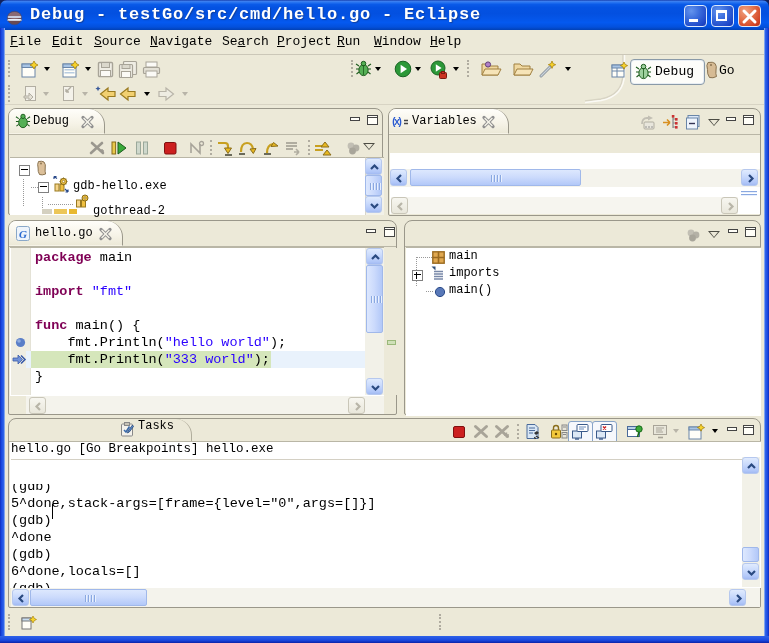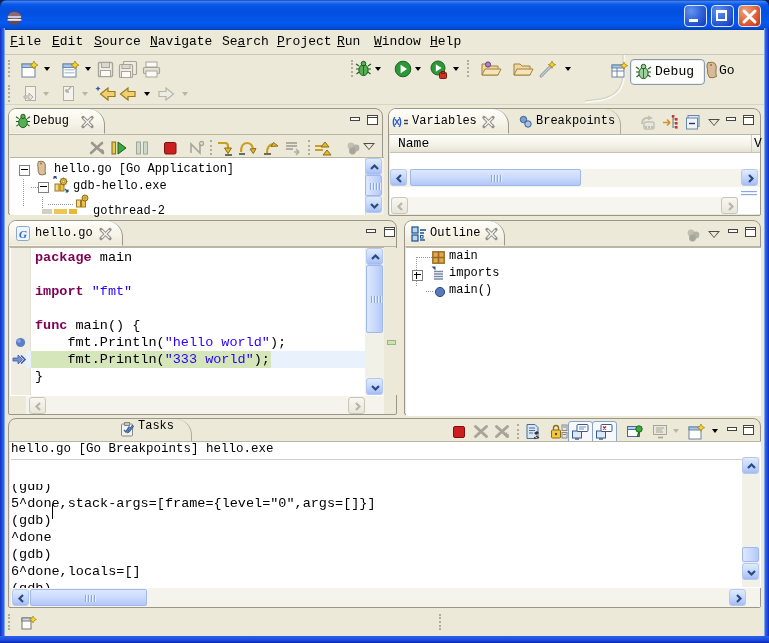--- a/index.html
+++ b/index.html
@@ -75,20 +75,21 @@
  <div class="abs" id="borderL"></div>
  <div class="abs" id="borderR"></div>
  <div class="abs" id="borderB"></div>
  <svg id="eclipselogo" style="left:7px;top:11px" width="15" height="14" viewBox="0 0 15 14">
    <ellipse cx="7.5" cy="7" rx="7.2" ry="6.8" fill="#6a4a52"></ellipse>
    <ellipse cx="7.5" cy="4.5" rx="6.5" ry="3.6" fill="#8a6a74"></ellipse>
    <rect x="0.5" y="5.2" width="14" height="1.6" fill="#d8e4f8"></rect>
    <rect x="0" y="8" width="15" height="1.8" fill="#e8f0fc"></rect>
    <ellipse cx="7.5" cy="7" rx="7.2" ry="6.8" fill="none" stroke="#3a4a88" stroke-width="0.8"></ellipse>
  </svg>
+ <div class="abs" id="titletext">Debug - testGo/src/cmd/hello.go - Eclipse</div>
  <div class="abs tbtn" id="btnmin"></div>
  <div class="abs tbtn" id="btnmax"></div>
  <div class="abs tbtn" id="btncls"></div>
  <svg style="left:742px;top:9px" width="15" height="15" viewBox="0 0 15 15">
   <path d="M2 2 L13 13 M13 2 L2 13" stroke="#fff" stroke-width="3" stroke-linecap="round"></path>
  </svg>
  <div class="abs" id="menubar">
   <span class="mi" style="left:5px"><u>F</u>ile</span>
   <span class="mi" style="left:47px"><u>E</u>dit</span>
   <span class="mi" style="left:89px"><u>S</u>ource</span>
@@ -290,21 +291,20 @@
   <div class="white" style="left:1px;top:48px;width:373px;height:57px;border-top:1px solid #b9b6a6;"></div>
   <div class="dotv" style="left:14px;top:70px;height:28px"></div>
   <div class="doth" style="left:22px;top:78px;width:8px"></div>
   <div class="dotv" style="left:33px;top:88px;height:14px"></div>
   <div class="doth" style="left:39px;top:95px;width:26px"></div>
   <div class="pmbox" style="left:10px;top:56px"></div>
   <svg style="left:26px;top:51px" width="13" height="16" viewBox="0 0 13 16">
    <path d="M3.5 1.5 Q7 0.8 9 2 Q11 4.5 10.2 8 Q9.8 11.5 10.6 14 Q7 15.5 4.5 14.5 Q2.7 11.5 3.1 8 Q2 4 3.5 1.5 z" fill="#dcc09a" stroke="#8a7350"></path>
    <circle cx="6" cy="3.5" r="0.9" fill="#8a7350"></circle>
   </svg>
-  <div class="trow" style="left:45px;top:53px">hello.go [Go Application]</div>
   <div class="pmbox" style="left:29px;top:73px"></div>
   <svg style="left:44px;top:67px" width="16" height="17" viewBox="0 0 16 17">
    <rect x="2" y="8" width="4" height="7" fill="#f6d58a" stroke="#9a7a20"></rect>
    <rect x="7" y="8" width="4" height="7" fill="#f0c040" stroke="#9a7a20"></rect>
    <circle cx="10.5" cy="5.5" r="3.2" fill="#f0c040" stroke="#8a6d1a"></circle>
    <circle cx="10.5" cy="5.5" r="1.2" fill="#fff8e0" stroke="#8a6d1a" stroke-width="0.7"></circle>
    <path d="M10.5 1.6 v1.2 M10.5 8.2 v1.2 M6.6 5.5 h1.2 M13.2 5.5 h1.2 M7.8 2.8 l0.9 0.9 M12.3 7.3 l0.9 0.9 M7.8 8.2 l0.9 -0.9 M12.3 3.7 l0.9 -0.9" stroke="#8a6d1a" stroke-width="1"></path>
    <path d="M4 2.5 L1 0.5 M1 0.5 L1 3 M1 0.5 L3.5 0.5" stroke="#2a4a8a" stroke-width="1.2" fill="none"></path>
    <path d="M12 13 L15 16 M15 16 L15 13.5 M15 16 L12.5 16" stroke="#2a4a8a" stroke-width="1.2" fill="none"></path>
   </svg>
@@ -346,27 +346,20 @@
    <svg style="left:2px;top:6px" width="17" height="14" viewBox="0 0 17 14">
     <text x="0" y="10" font-size="10" font-weight="bold" font-family="Liberation Mono" fill="#2a5ad0" textLength="12">(x)</text>
     <path d="M13 5.5 h4 M13 8.5 h4" stroke="#444" stroke-width="1.3"></path>
    </svg>
    <span class="tablabel" style="left:23px">Variables</span>
    <svg style="left:93px;top:7px" width="13" height="12" viewBox="0 0 13 12">
           <path d="M2 1.5 L11 10.5 M11 1.5 L2 10.5" stroke="#909090" stroke-width="3.2" stroke-linecap="round"></path>
           <path d="M2.6 2.1 L10.4 9.9 M10.4 2.1 L2.6 9.9" stroke="#f6f4ea" stroke-width="1.4"></path>
         </svg>
   </div>
-  <div class="tab unsel" style="left:120px;width:112px">
-   <svg style="left:10px;top:6px" width="14" height="14" viewBox="0 0 14 14">
-    <circle cx="4.5" cy="4.5" r="3.2" fill="#7aa0cc" stroke="#3a6090"></circle>
-    <circle cx="9" cy="9" r="3.2" fill="#a8c4e0" stroke="#3a6090"></circle>
-   </svg>
-   <span class="tablabel" style="left:27px">Breakpoints</span>
-  </div>
   <svg style="left:250px;top:5px" width="17" height="17" viewBox="0 0 17 17">
    <path d="M3 10 Q3 4 8 4 l3 0" fill="none" stroke="#c2bfb4" stroke-width="1.8"></path>
    <path d="M9 1.5 L14 4 L9 6.5 z" fill="#c2bfb4"></path>
    <rect x="5" y="8" width="10" height="7" rx="1" fill="#e8e6dc" stroke="#b0ada0"></rect>
    <circle cx="7" cy="13" r="0.8" fill="#888"></circle>
         <circle cx="10" cy="13" r="0.8" fill="#888"></circle>
         <circle cx="13" cy="13" r="0.8" fill="#888"></circle>
   </svg>
   <svg style="left:273px;top:5px" width="17" height="17" viewBox="0 0 17 17">
    <path d="M1 8.5 h7 m0 0 l-3 -3 m3 3 l-3 3" stroke="#d89020" stroke-width="1.6" fill="none"></path>
@@ -378,25 +371,20 @@
   </svg>
   <svg style="left:296px;top:5px" width="17" height="17" viewBox="0 0 17 17">
    <rect x="3" y="1.5" width="11" height="11" fill="#dce8f8" stroke="#6a86a8"></rect>
    <rect x="1.5" y="4" width="11" height="11" fill="#eef4fc" stroke="#6a86a8"></rect>
    <path d="M4 9.5 h6" stroke="#335" stroke-width="1.4"></path>
   </svg>
   <div class="vmenu" style="left:319px;top:10px"></div>
   <div class="minbtn" style="left:337px;top:8px"></div>
   <div class="maxbtn" style="left:354px;top:6px"></div>
 
-  <div class="abs" style="left:1px;top:26px;width:370px;height:17px;background:linear-gradient(180deg,#fdfdfa 0%,#f4f2e8 60%,#e4e1d2 100%);border-bottom:1px solid #c6c3b4;">
-   <span style="position:absolute;left:8px;top:1px;font-size:13px;">Name</span>
-   <span style="position:absolute;left:364px;top:1px;font-size:13px;">V</span>
-   <div style="position:absolute;left:361px;top:0;width:1px;height:17px;background:#d0cdbf"></div>
-  </div>
   <div class="white" style="left:1px;top:44px;width:370px;height:61px;"></div>
 
   <div class="sbtrack" style="left:1px;top:60px;width:370px;height:18px;background:#f4f3ec"></div>
   <div class="sbbtn" style="left:1px;top:60px">
         <svg width="13" height="13" viewBox="0 0 13 13">
           <path d="M8 3 L4.5 6.5 L8 10" stroke="#2a4a80" stroke-width="2.2" fill="none"></path>
         </svg>
       </div>
   <div class="sbthumbH" style="left:21px;top:60px;width:171px;height:17px">
         <div class="grip" style="left:80px;top:5px">
@@ -497,34 +485,20 @@
         </svg>
       </div>
   <div class="sbbtn dis" style="left:339px;top:176px">
         <svg width="13" height="13" viewBox="0 0 13 13">
           <path d="M5 3 L8.5 6.5 L5 10" stroke="#b8b5a8" stroke-width="2.2" fill="none"></path>
         </svg>
       </div>
  </div>
  <div class="panel" id="p-outline" style="left:404px;top:220px;width:357px;height:195px;">
   <div class="tabline" style="top:25px"></div>
-  <div class="tab" style="left:0;width:100px">
-   <svg style="left:6px;top:5px" width="16" height="16" viewBox="0 0 16 16">
-    <rect x="1" y="1" width="6" height="6" fill="#b8d4f0" stroke="#1a5090" stroke-width="1.2"></rect>
-    <rect x="1" y="9" width="6" height="6" fill="#b8d4f0" stroke="#1a5090" stroke-width="1.2"></rect>
-    <path d="M9 4 h6 M9 7 h4" stroke="#1a5090" stroke-width="1.4"></path>
-    <rect x="9.5" y="9.5" width="2.5" height="2.5" fill="#fff" stroke="#1a5090"></rect>
-    <path d="M9 14 h5" stroke="#1a5090" stroke-width="1.4"></path>
-   </svg>
-   <span class="tablabel" style="left:25px">Outline</span>
-   <svg style="left:80px;top:7px" width="13" height="12" viewBox="0 0 13 12">
-          <path d="M2 1.5 L11 10.5 M11 1.5 L2 10.5" stroke="#909090" stroke-width="3.2" stroke-linecap="round"></path>
-          <path d="M2.6 2.1 L10.4 9.9 M10.4 2.1 L2.6 9.9" stroke="#f6f4ea" stroke-width="1.4"></path>
-        </svg>
-  </div>
   <svg style="left:280px;top:6px" width="16" height="16" viewBox="0 0 16 16">
    <circle cx="6" cy="6" r="3.4" fill="#c2bfb4"></circle>
         <circle cx="11" cy="8" r="3.4" fill="#b4b1a6"></circle>
         <circle cx="7.5" cy="11" r="3.4" fill="#a8a59a"></circle>
   </svg>
   <div class="vmenu" style="left:303px;top:10px"></div>
   <div class="minbtn" style="left:323px;top:8px"></div>
   <div class="maxbtn" style="left:340px;top:6px"></div>
   <div class="white" style="left:1px;top:26px;width:355px;height:168px;border-top:1px solid #b9b6a6;"></div>
 

